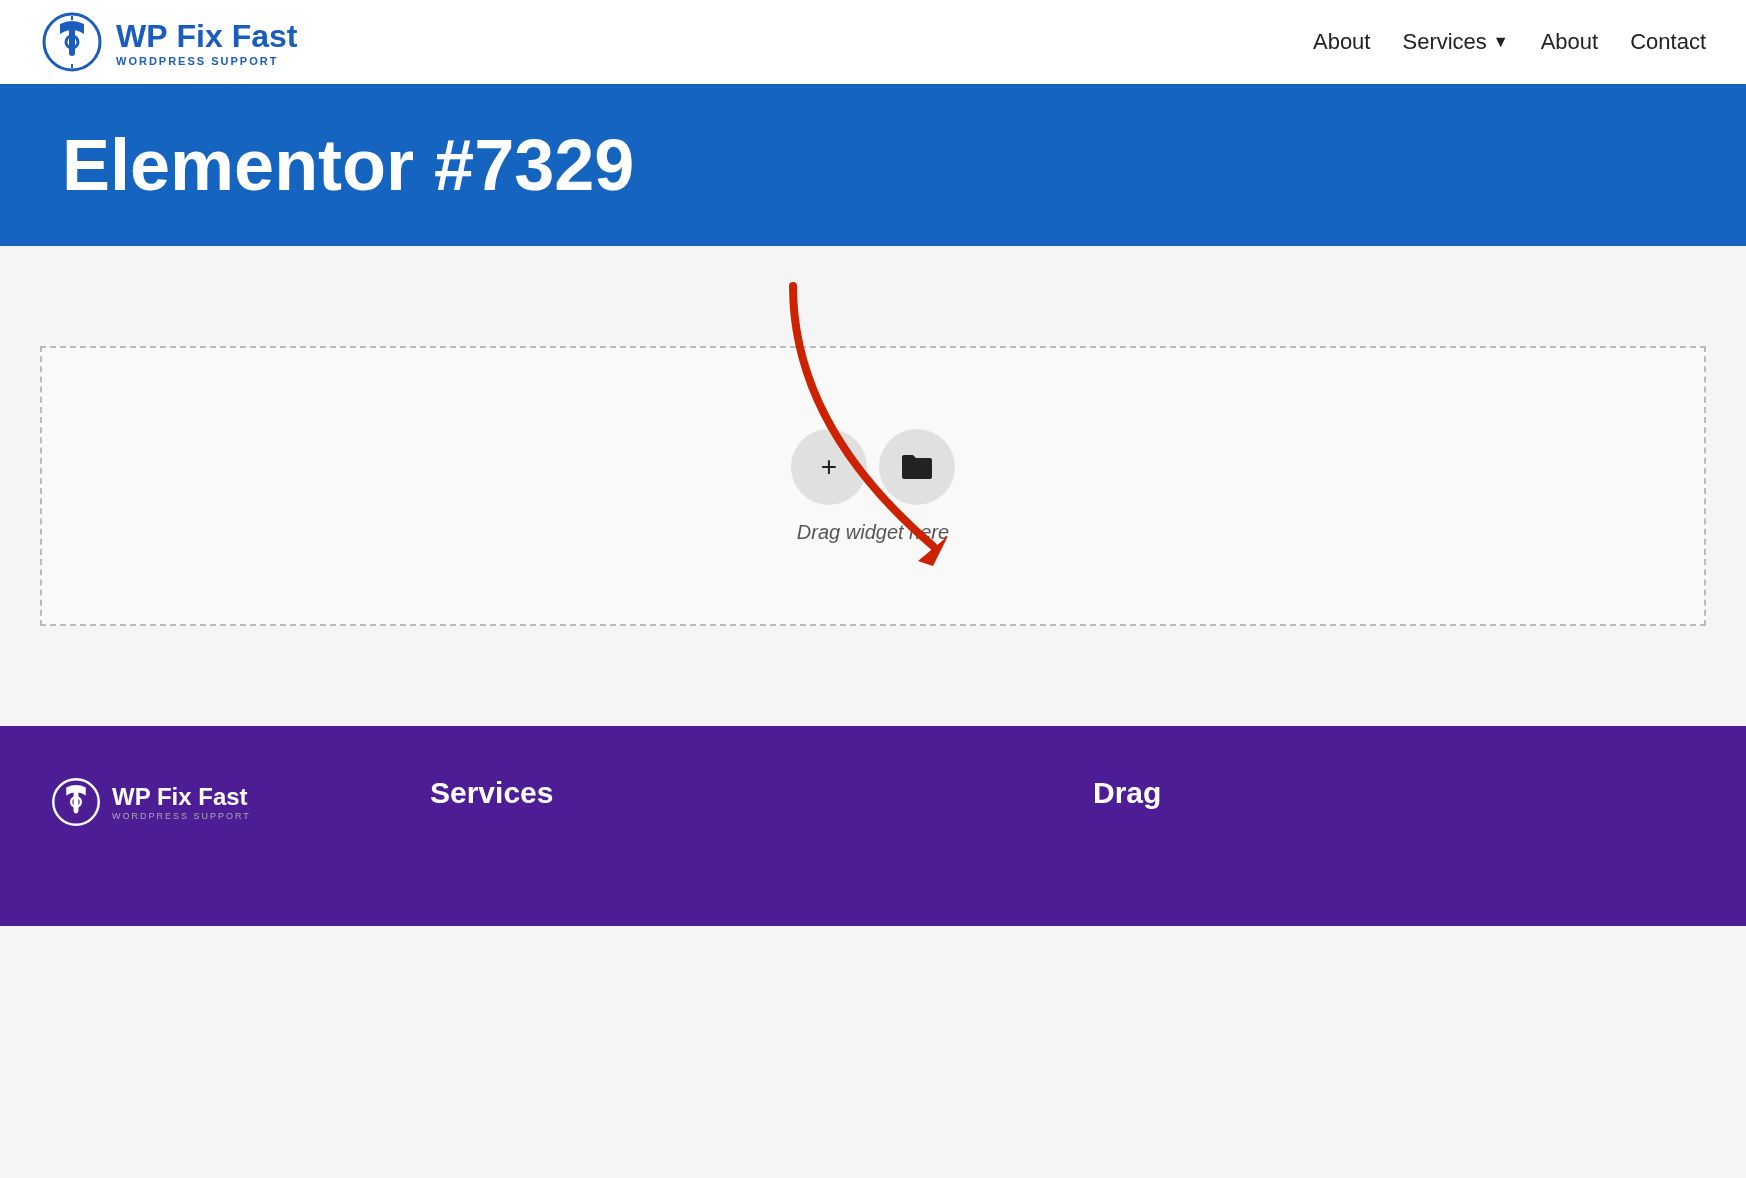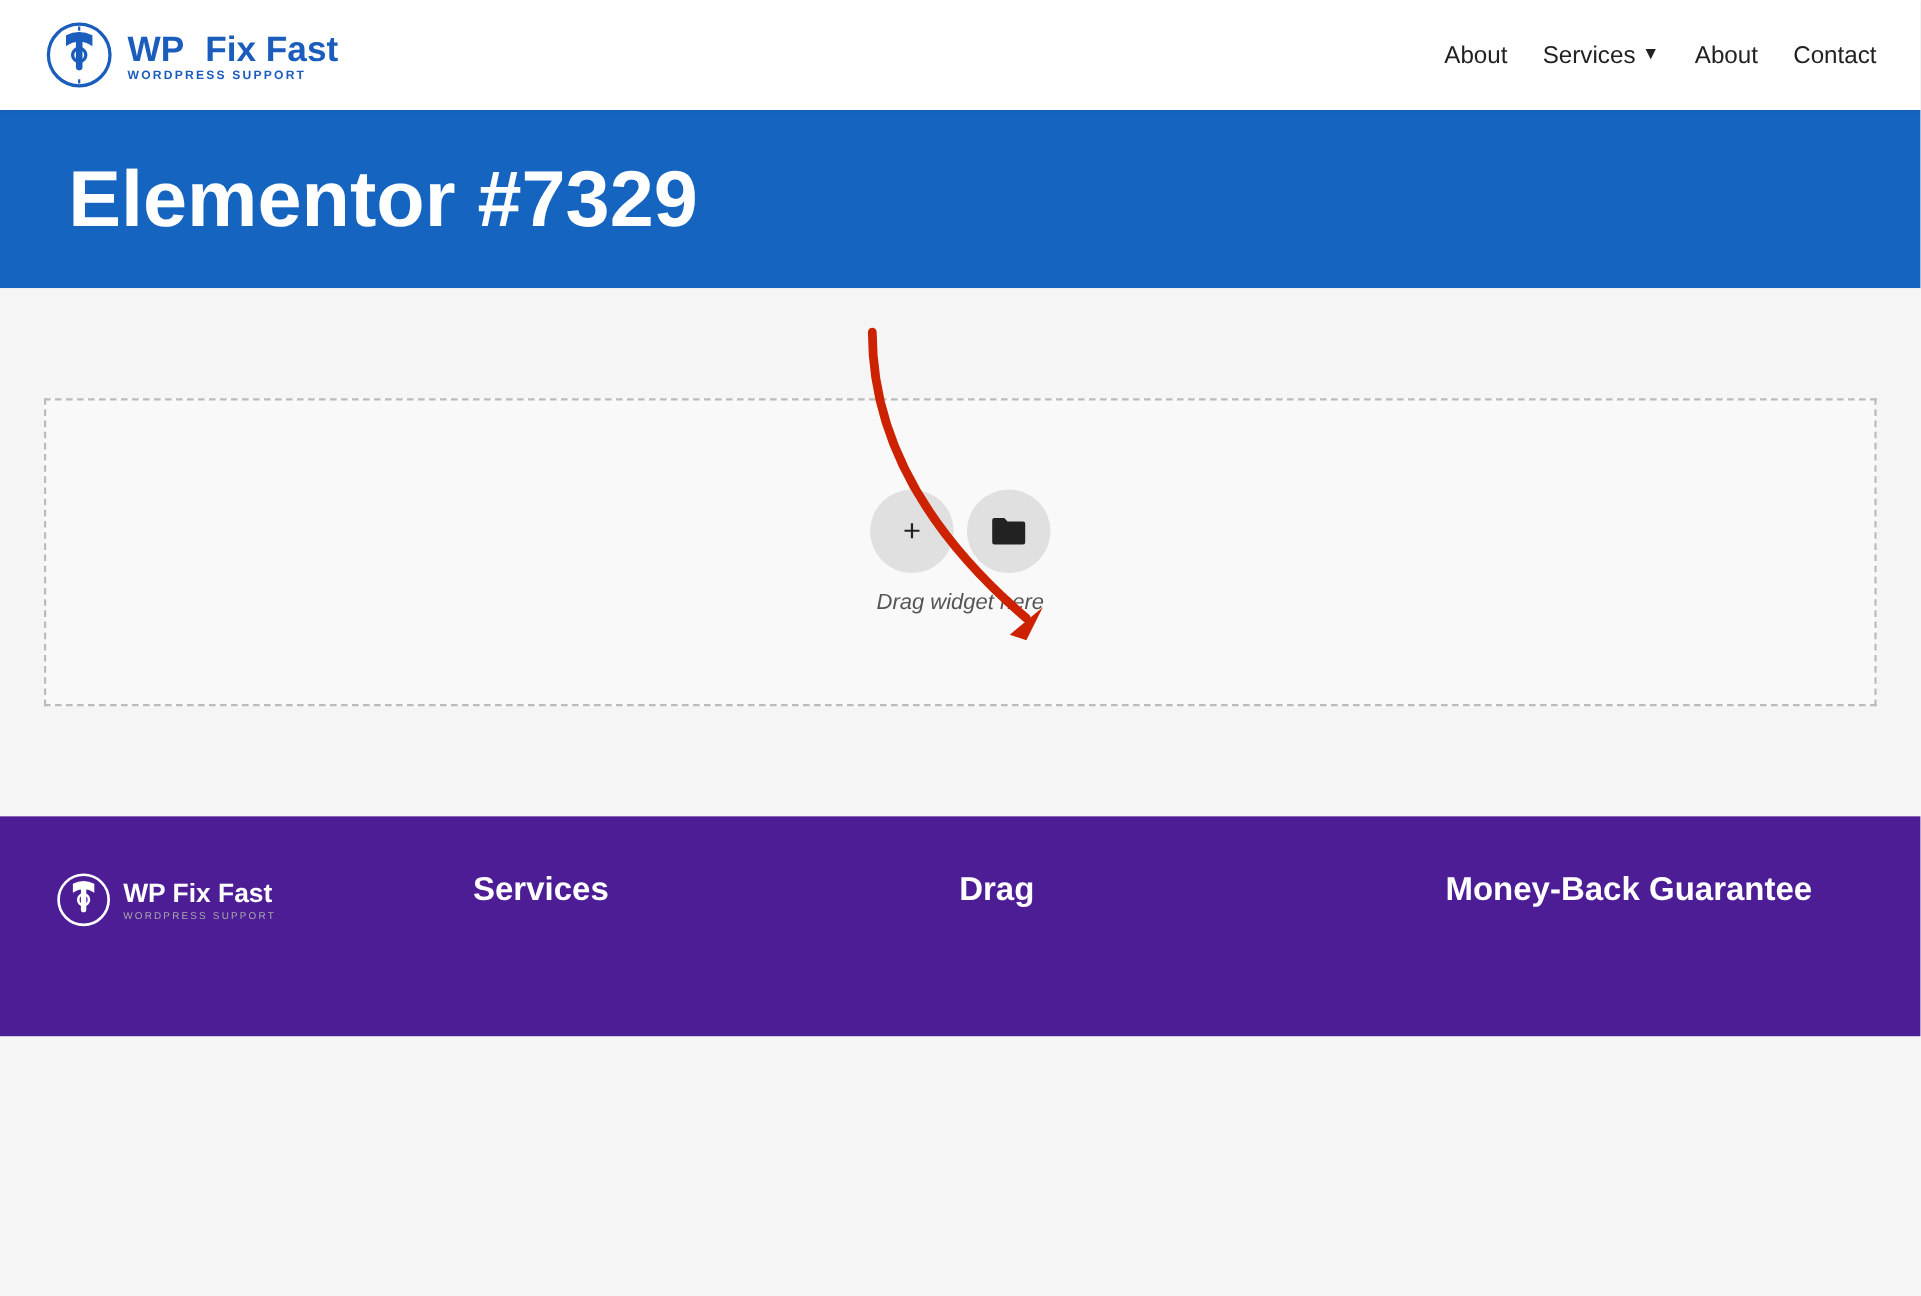--- a/index.html
+++ b/index.html
@@ -1,21 +1,21 @@
 <!DOCTYPE html>
 <html><head>
   <meta charset="utf-8">
   <style>
     * { margin: 0; padding: 0; box-sizing: border-box; }
     body { font-family: Arial, Helvetica, sans-serif; background: #f5f5f5; width: 1746px; min-height: 1178px; overflow-x: hidden; }
 
     
     .header {
       background: #fff;
-      height: 100px;
+      height: 84px;
       display: flex;
       align-items: center;
       justify-content: space-between;
       padding: 0 40px;
       box-shadow: 0 1px 3px rgba(0,0,0,0.1);
       position: relative;
       z-index: 10;
     }
     .logo-area {
       display: flex;
@@ -166,21 +166,21 @@
       <rect x="29" y="18" width="6" height="28" rx="3" fill="#1a5dbd"></rect>
 
       <line x1="32" y1="6" x2="32" y2="10" stroke="#1a5dbd" stroke-width="2"></line>
       <line x1="32" y1="54" x2="32" y2="58" stroke="#1a5dbd" stroke-width="2"></line>
 
       <circle cx="32" cy="32" r="6" fill="none" stroke="#1a5dbd" stroke-width="3"></circle>
     </svg>
     <div class="logo-text-area">
       <div style="display:flex; align-items:baseline;">
         <span style="font-size:32px; font-weight:900; color:#1a5dbd;">WP</span>
-        <span style="font-size:32px; font-weight:900; color:#1a5dbd; margin-left:19px;">Fix Fast</span>
+        <span style="font-size:32px; font-weight:900; color:#1a5dbd; margin-left:9px;">Fix Fast</span>
       </div>
       <span class="logo-tagline">WORDPRESS SUPPORT</span>
     </div>
   </div>
 
   <nav class="nav">
     <a class="nav-item">
       <span>About</span>
     </a>
     <a class="nav-item">
@@ -243,16 +243,13 @@
   </div>
 
   <div class="footer-col">
     <div class="footer-col-title">Services</div>
   </div>
 
   <div class="footer-col">
     <div class="footer-col-title">Drag</div>
   </div>
 
-  <div class="footer-col-right">
-    <div class="footer-col-right-title">Money-Back Guarantee</div>
-  </div>
 </footer>
 
 </body></html>

